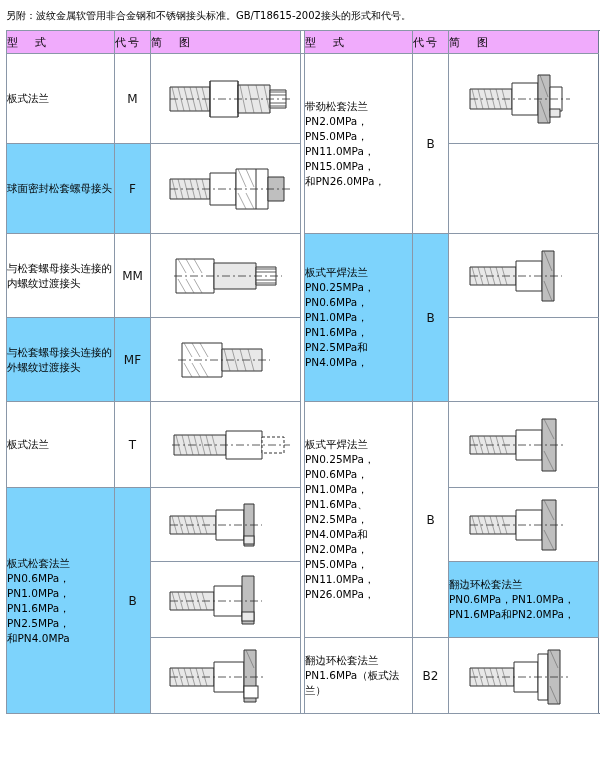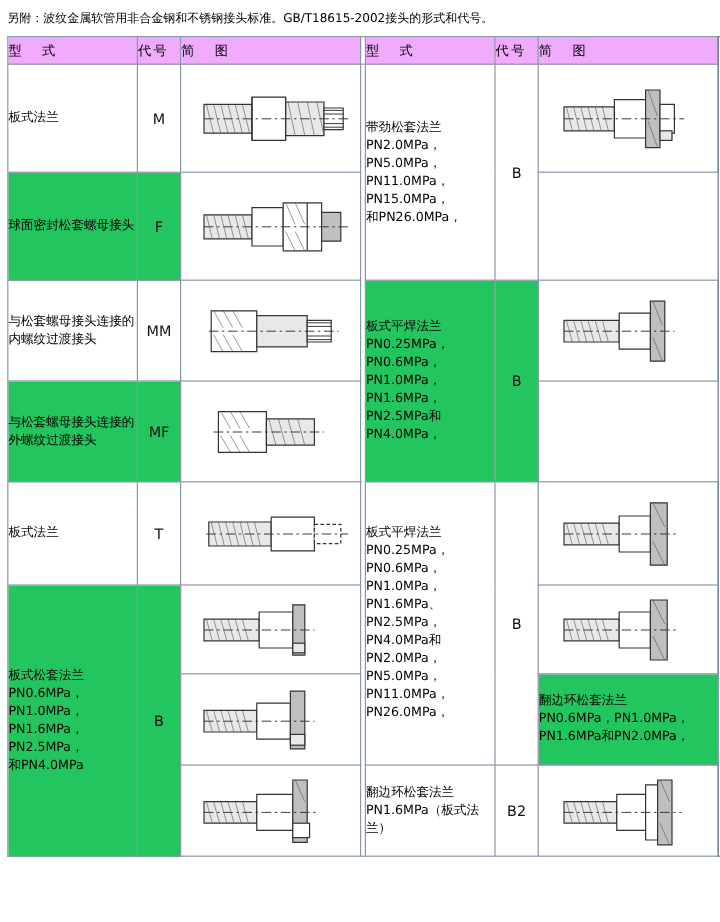--- a/index.html
+++ b/index.html
@@ -58,21 +58,21 @@
   }
   .cell-code{
     text-align:center;
     font-size:12px;
   }
   .cell-fig{
     background:#ffffff;
     padding:0;
     text-align:center;
   }
-  .yellow{background:#22c55e;}
+  .yellow{background:#7dd3fc;}
   .white{background:#ffffff;}
 
   .divider{
     width:4px;
     background:#ffffff;
     border-top:none;border-bottom:none;
     border-left:1px solid #8a97a8;
     border-right:1px solid #8a97a8;
     padding:0;
   }

